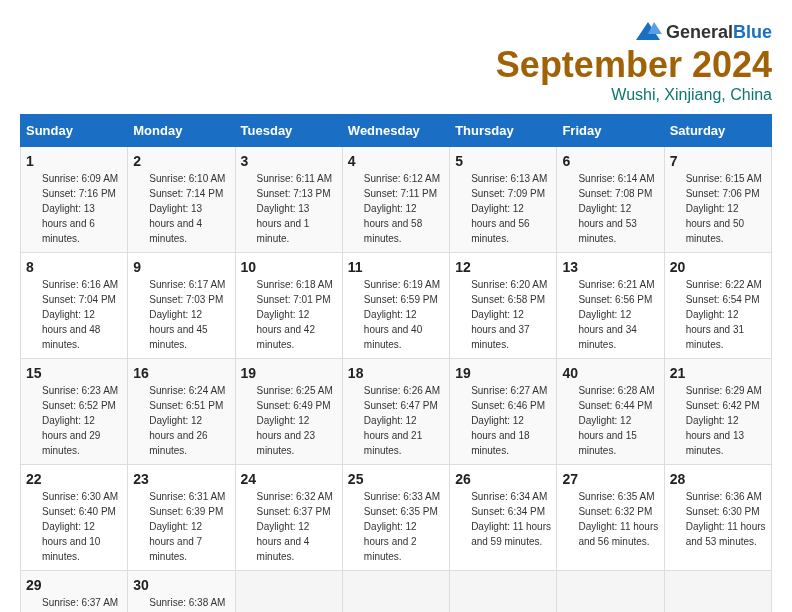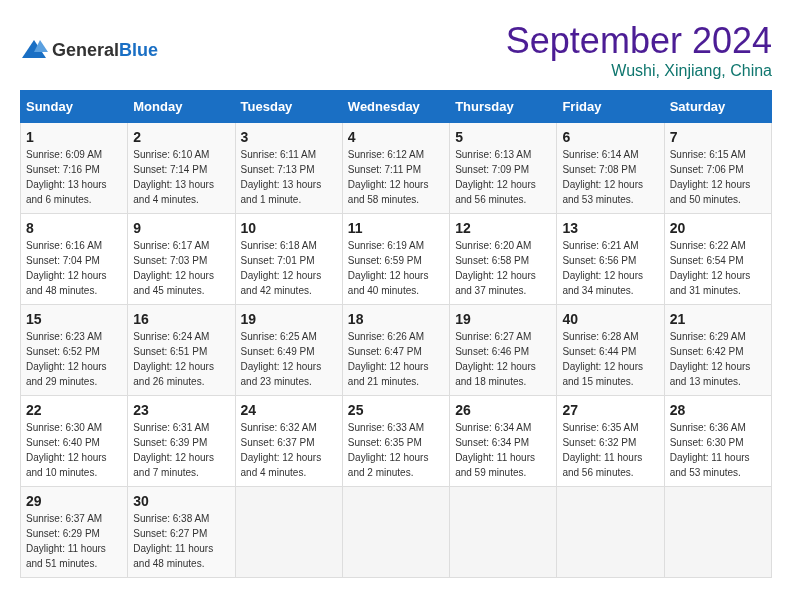--- a/index.html
+++ b/index.html
@@ -6,39 +6,40 @@
     body {
       font-family: Arial, sans-serif;
       background: #fff;
       width: 792px;
       min-height: 612px;
       padding: 20px;
     }
     .header-area {
       display: flex;
       justify-content: space-between;
-      align-items: center;
+      align-items: flex-end;
       margin-bottom: 10px;
+      flex-direction: column;
     }
     .logo {
       display: flex;
       align-items: center;
       gap: 4px;
     }
     .logo-icon {
       width: 28px;
       height: 24px;
     }
     .title-area {
       text-align: right;
     }
     .month-title {
       font-size: 36px;
-      font-weight: normal;
-      color: #4c1d95;
+      font-weight: bold;
+      color: #a16207;
     }
     .location-title {
       font-size: 16px;
       color: #0f766e;
     }
     table {
       width: 100%;
       border-collapse: collapse;
       font-size: 11px;
     }
@@ -73,20 +74,21 @@
       font-size: 14px;
       font-weight: bold;
       color: #222;
       display: block;
       margin-bottom: 2px;
     }
     .day-info {
       font-size: 10px;
       color: #333;
       line-height: 1.5;
+      margin-left: 16px;
     }
     .empty-cell {
       background: #f5f5f5;
     }
   </style>
 </head>
 <body>
 
 <div class="header-area">
   <div class="logo">

